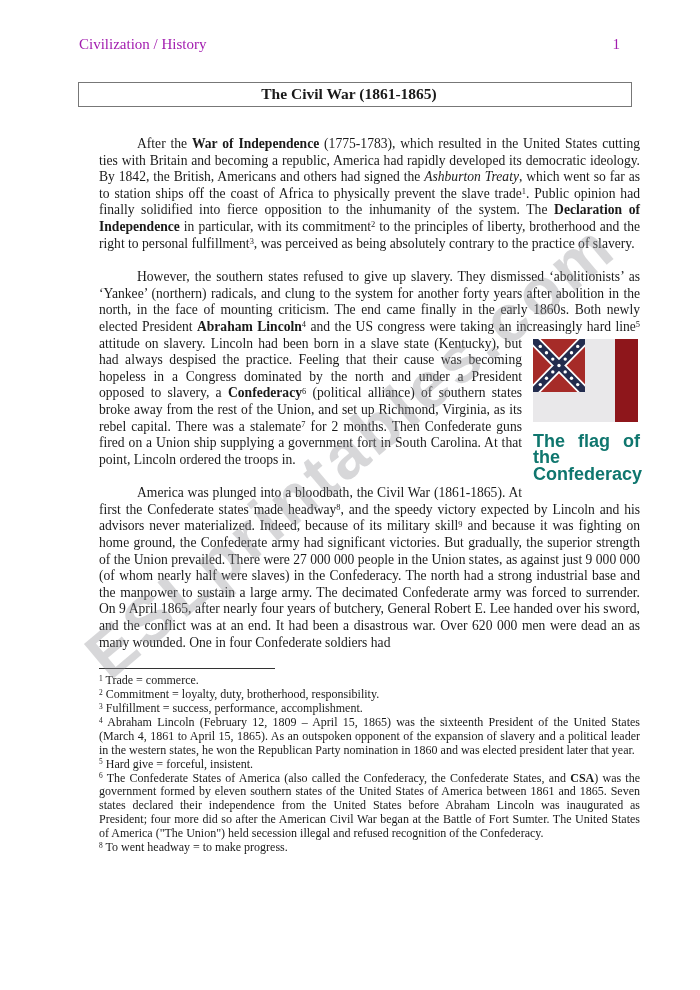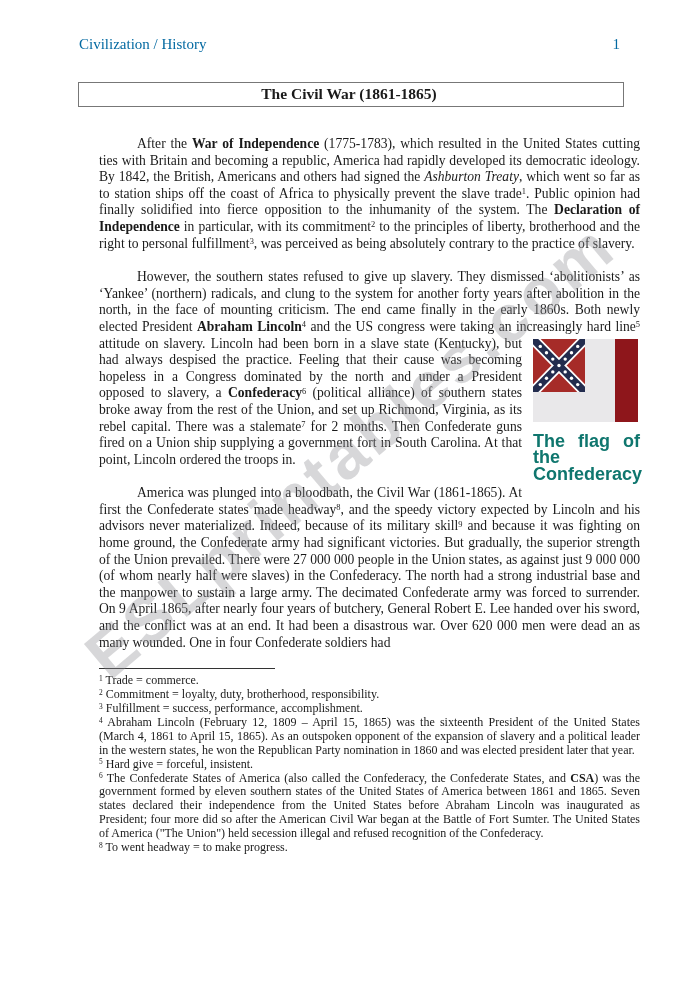--- a/index.html
+++ b/index.html
@@ -4,26 +4,26 @@
 <style>
   html,body { margin:0; padding:0; background:#ffffff; }
   .page {
     position:relative; width:700px; height:990px; margin:0 auto;
     background:#ffffff; overflow:hidden;
     font-family:"Liberation Serif", serif; color:#1a1a1a;
   }
   .header {
     position:absolute; top:36px; left:79px; width:541px;
     display:flex; justify-content:space-between;
-    font-size:15px; color:#0369a1;
+    font-size:15px; color:#a21caf;
   }
   .title-box {
     position:absolute; top:82px; left:78px; width:540px;
     border:1.5px solid #777; background:#fff;
-    text-align:center; padding:2px 4px 3px 0;
+    text-align:center; padding:2px 12px 3px 0;
   }
   .title-box .t { font-weight:bold; font-size:15.5px; }
   .body-text {
     position:absolute; top:136px; left:79px; width:541px;
     font-size:13.6px; line-height:16.6px; text-align:justify;margin-left:20px;
   }
   .para { text-indent:38px; margin:0 0 17px 0; }
   .b { font-weight:bold; }
   .i { font-style:italic; }
   sup { font-size:0.62em; line-height:0; position:relative; top:-0.45em; vertical-align:baseline; }

